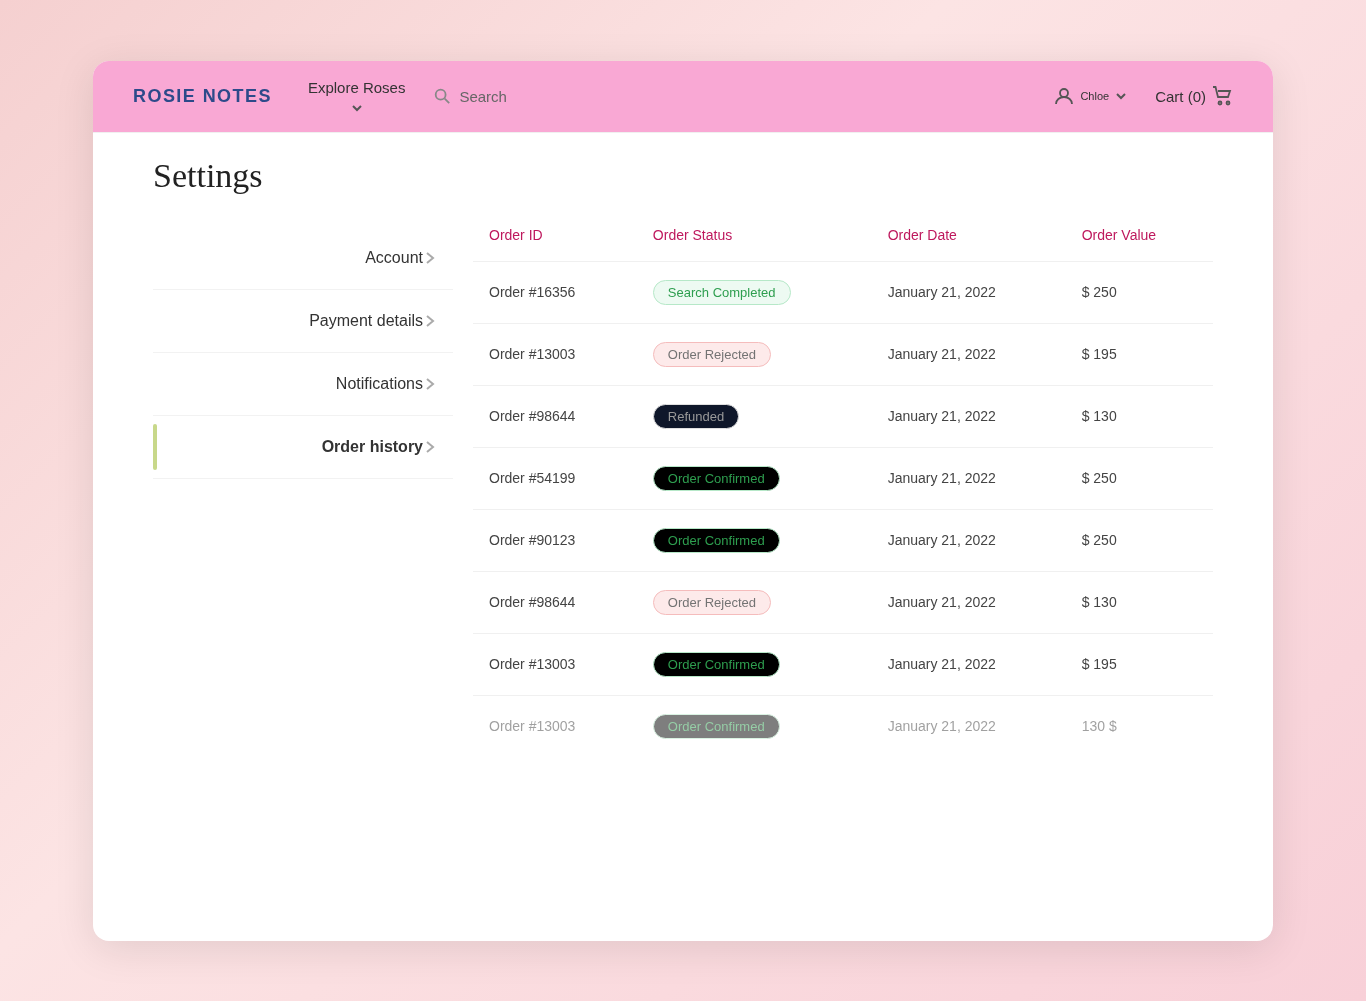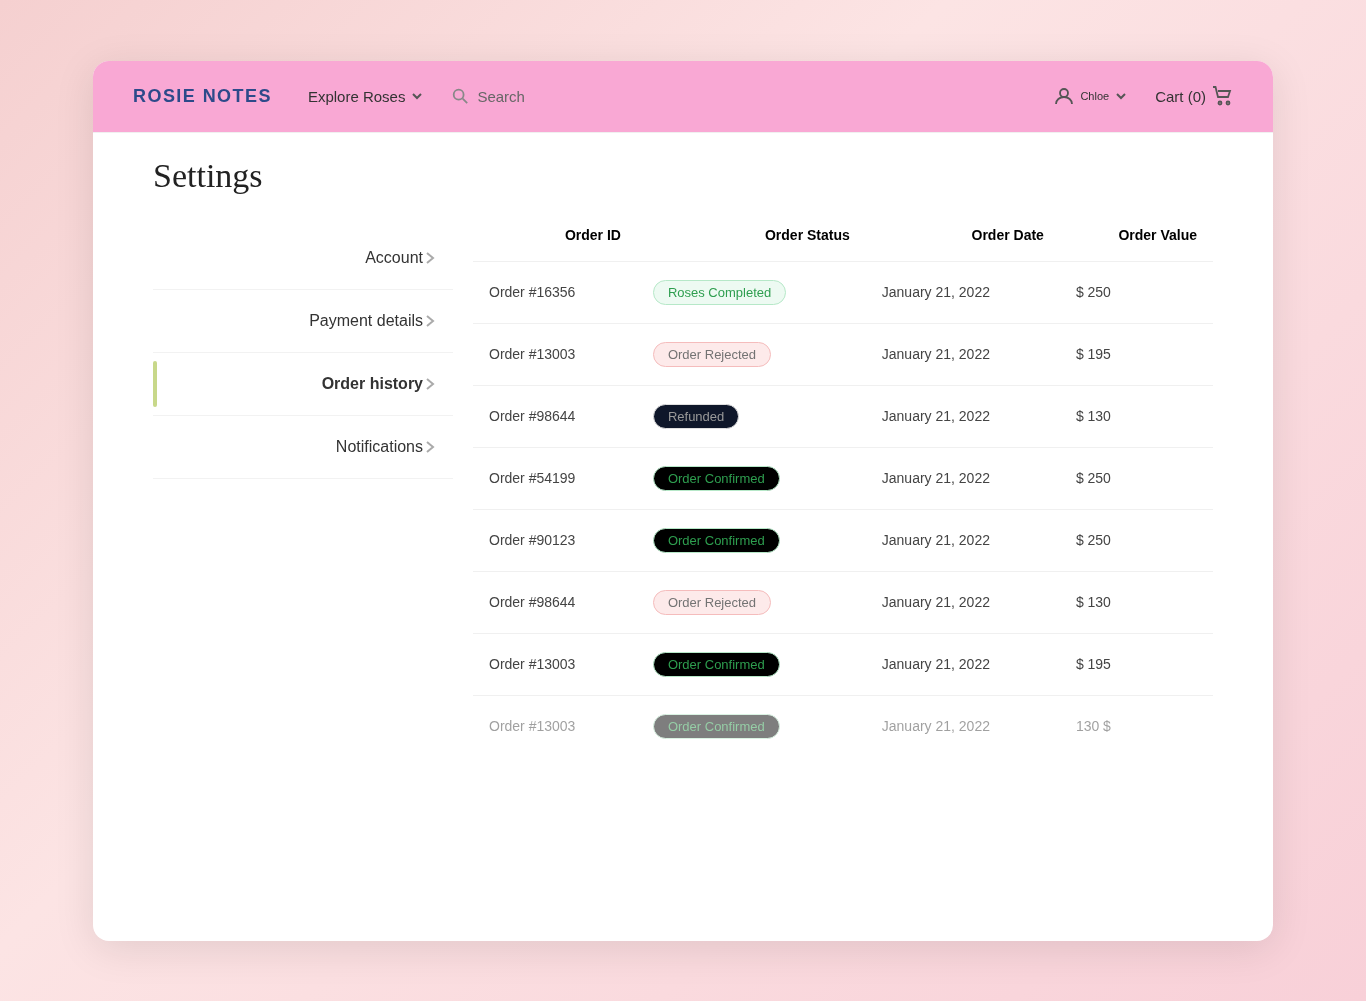--- a/index.html
+++ b/index.html
@@ -40,20 +40,21 @@
       text-transform: uppercase;
     }
     .nav-explore {
       display: flex;
       align-items: center;
       gap: 6px;
       font-size: 15px;
       color: #333;
       cursor: pointer;
       margin-right: 28px;
+      flex-direction: column;
     }
     .nav-search {
       display: flex;
       align-items: center;
       gap: 8px;
       font-size: 15px;
       color: #666;
       cursor: pointer;
     }
     .search-icon-svg {
@@ -154,24 +155,24 @@
     
     .order-table-area {
       flex: 1;
       padding-left: 20px;
     }
     .order-table {
       width: 100%;
       border-collapse: collapse;
     }
     .order-table th {
-      text-align: right;
+      text-align: left;
       font-size: 14px;
-      font-weight: 700;
-      color: #000000;
+      font-weight: 400;
+      color: #be185d;
       padding: 0 16px 18px 16px;
     }
     .order-table td {
       padding: 18px 16px;
       font-size: 14px;
       color: #444;
       border-top: 1px solid #f0f0f0;
     }
     .order-table tr:last-child td {
       opacity: 0.5;
@@ -257,48 +258,48 @@
           <svg class="chevron-right-svg" viewBox="0 0 14 14">
               <polyline points="4,2 10,7 4,12"></polyline>
             </svg>
         </div>
         <div class="sidebar-item">
           <span>Payment details</span>
           <svg class="chevron-right-svg" viewBox="0 0 14 14">
               <polyline points="4,2 10,7 4,12"></polyline>
             </svg>
         </div>
-        <div class="sidebar-item active">
-          <span>Order history</span>
+        <div class="sidebar-item">
+          <span>Notifications</span>
           <svg class="chevron-right-svg" viewBox="0 0 14 14">
               <polyline points="4,2 10,7 4,12"></polyline>
             </svg>
         </div>
-        <div class="sidebar-item">
-          <span>Notifications</span>
+        <div class="sidebar-item active">
+          <span>Order history</span>
           <svg class="chevron-right-svg" viewBox="0 0 14 14">
               <polyline points="4,2 10,7 4,12"></polyline>
             </svg>
         </div>
       </div>
 
       <div class="order-table-area">
         <table class="order-table">
           <thead>
             <tr>
               <th>Order ID</th>
               <th>Order Status</th>
               <th>Order Date</th>
               <th>Order Value</th>
             </tr>
           </thead>
           <tbody id="order-table-body">
           <tr>
                 <td>Order #16356</td>
-                <td><span class="status-badge status-completed">Roses Completed</span></td>
+                <td><span class="status-badge status-completed">Search Completed</span></td>
                 <td>January 21, 2022</td>
                 <td>$ 250</td>
               </tr>
               <tr>
                 <td>Order #13003</td>
                 <td><span class="status-badge status-rejected">Order Rejected</span></td>
                 <td>January 21, 2022</td>
                 <td>$ 195</td>
               </tr>
               <tr>

